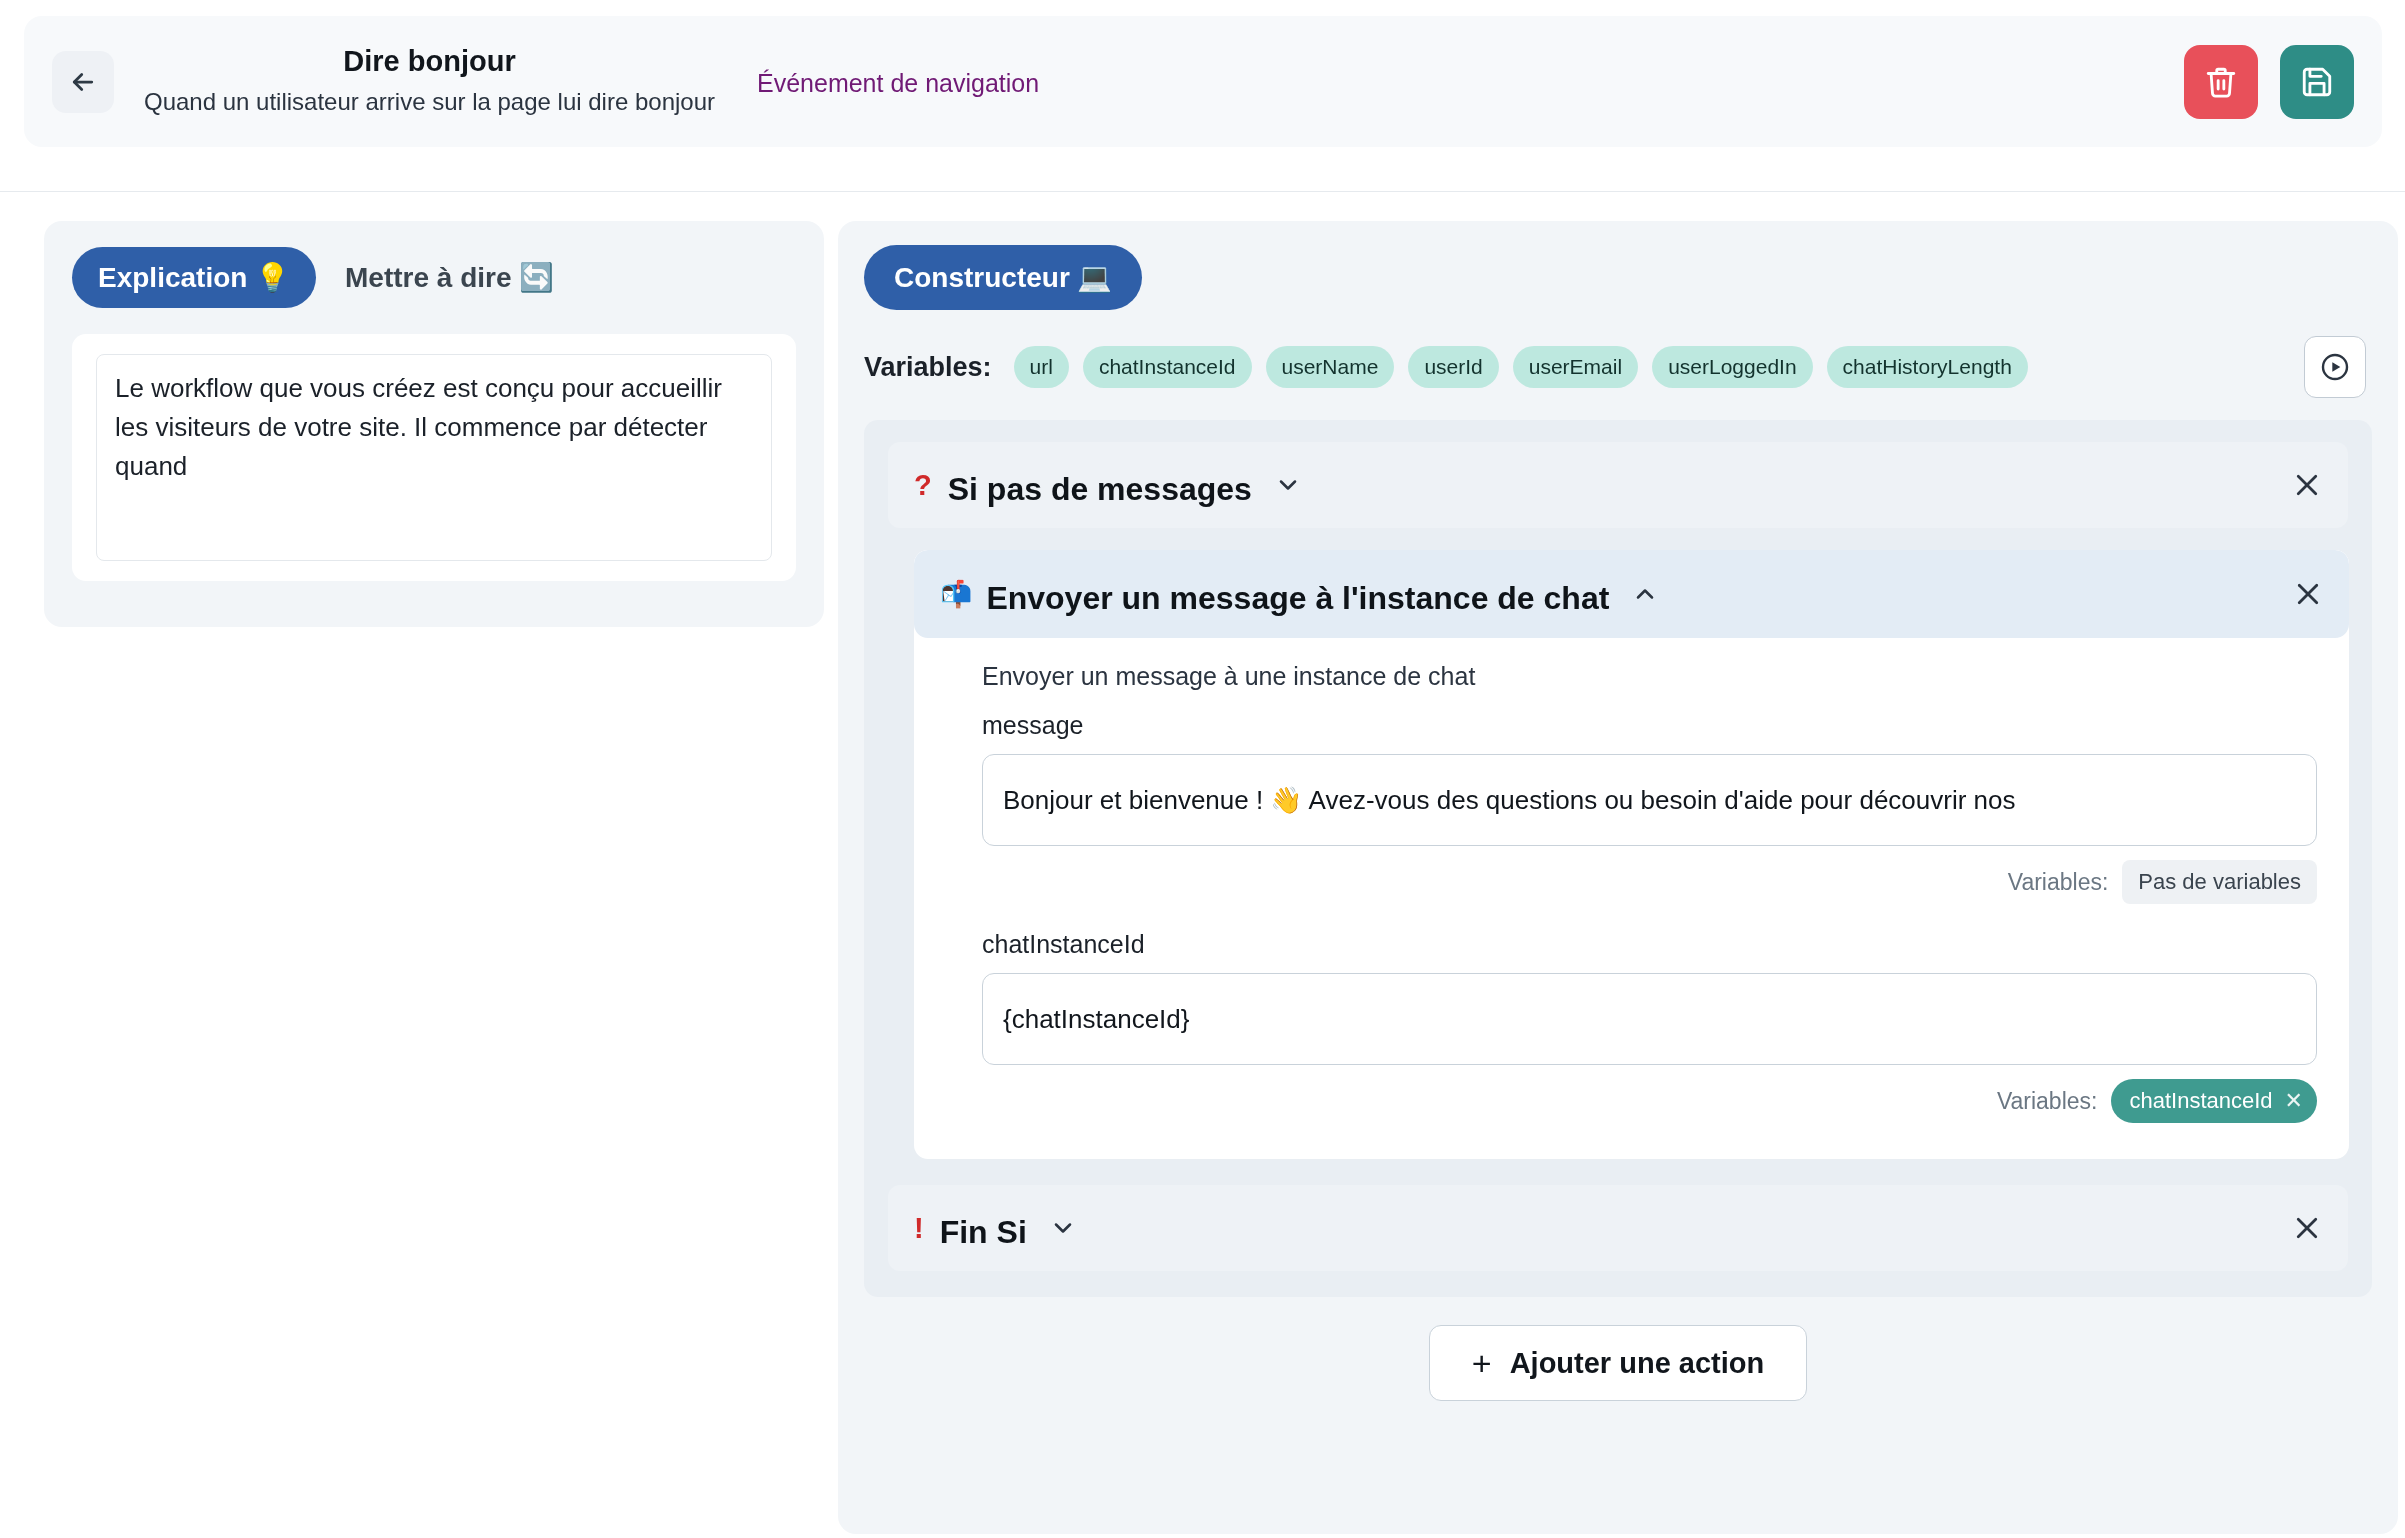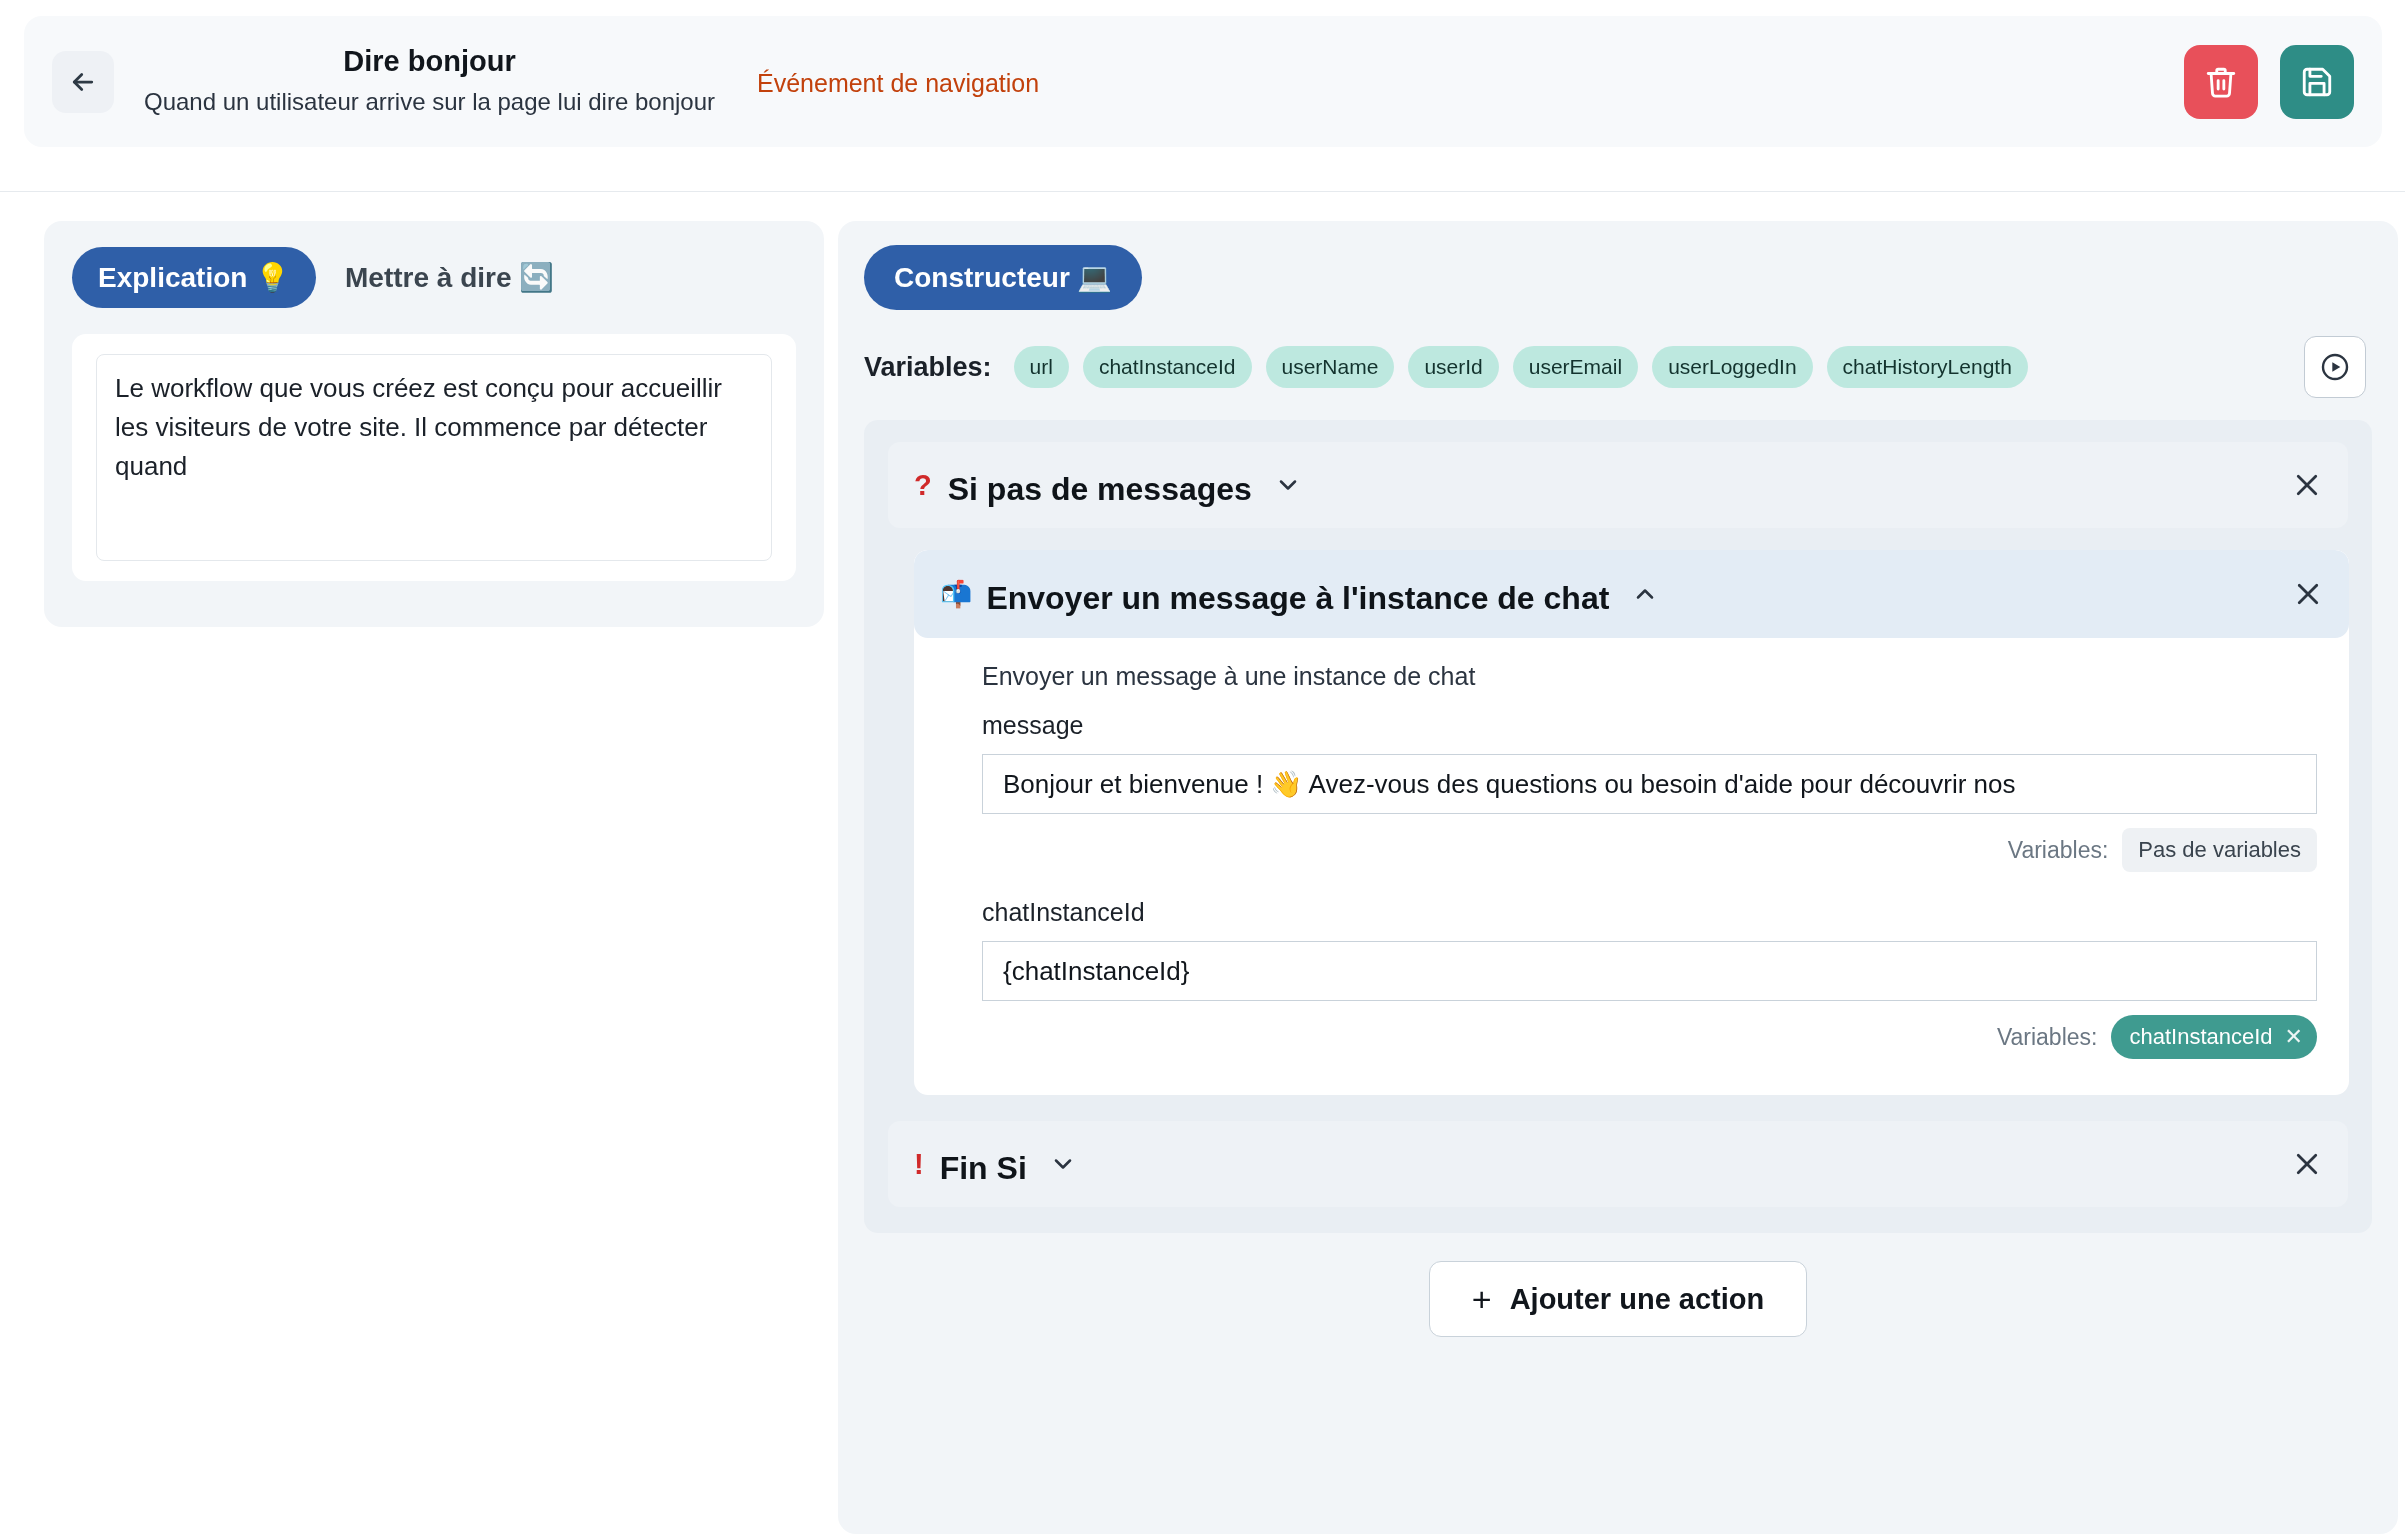--- a/index.html
+++ b/index.html
@@ -64,21 +64,21 @@
   }
   .wf-sub {
     font-size: 24px;
     color: #2b3440;
     line-height: 1.5;
     margin-top: 4px;
   }
   .trigger-label {
     margin-left: 42px;
     font-size: 25px;
-    color: #c2410c;
+    color: #701a75;
     align-self: center;
     padding-top: 4px;
   }
   .header-actions {
     margin-left: auto;
     display: flex;
     gap: 22px;
   }
   .icon-btn {
     width: 74px;
@@ -292,23 +292,23 @@
     color: #2b3440;
     margin-bottom: 20px;
   }
   .field-label {
     font-size: 25px;
     color: #1b2129;
     margin-bottom: 14px;
   }
   .text-input {
     width: 100%;
-    height: 60px;
+    height: 92px;
     border: 1px solid #c9d2da;
-    border-radius: 0;
+    border-radius: 12px;
     padding: 0 20px;
     font-size: 26px;
     color: #11161c;
     font-family: "Liberation Sans", sans-serif;
     background: #ffffff;
     outline: none;
   }
   .var-hint {
     display: flex;
     align-items: center;

